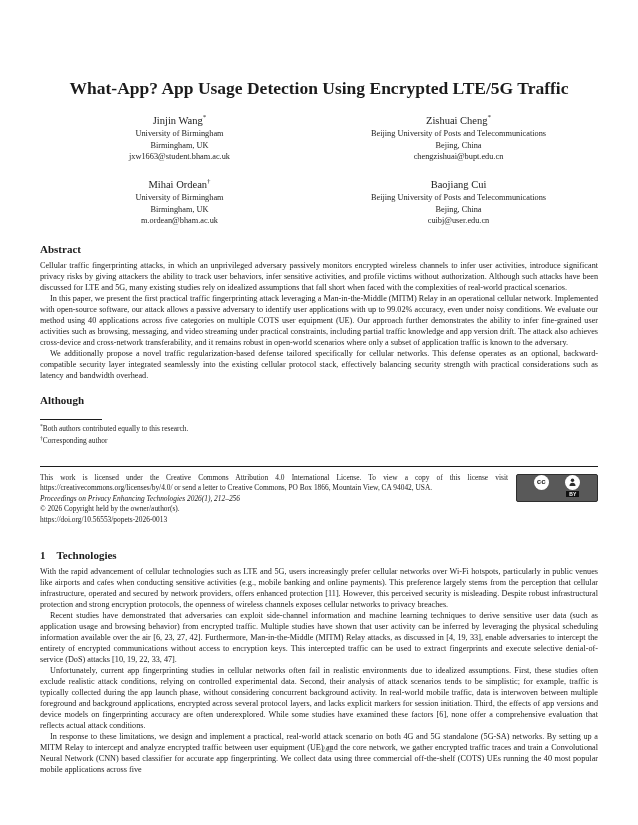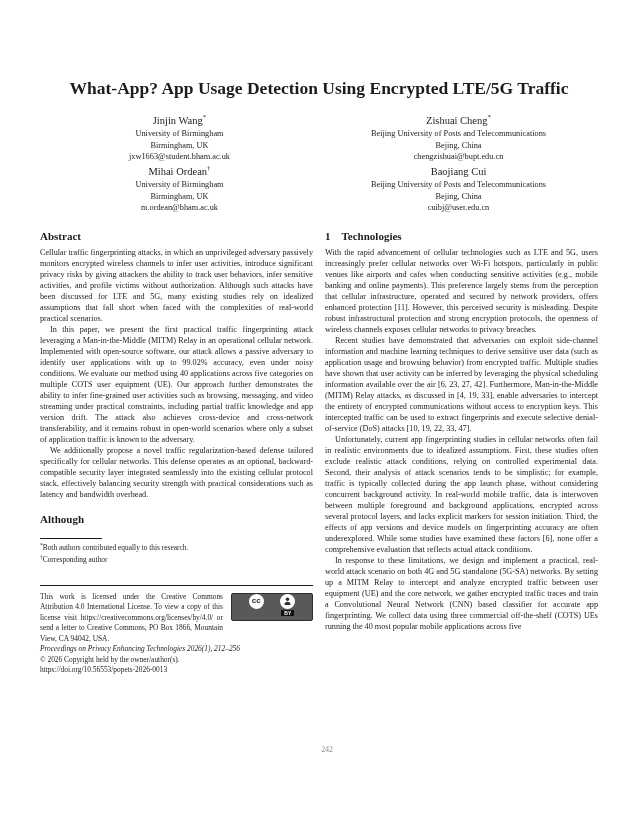--- a/index.html
+++ b/index.html
@@ -17,29 +17,29 @@
     text-align: center;
     font-weight: bold;
     font-size: 17.5px;
     line-height: 1.15;
     margin: 0 0 15px 0;
   }
 
   .authors {
     display: grid;
     grid-template-columns: 1fr 1fr;
-    row-gap: 2px;
+    row-gap: 15px;
     margin-bottom: 16px;
   }
   .author { text-align: center; }
   .author .name { font-size: 10.5px; margin-bottom: 2.5px; }
   .author .name sup { font-size: 7px; }
   .author .affil, .author .email { font-size: 8.3px; line-height: 1.38; }
 
-  .columns { display: flex; gap: 12px; align-items: flex-start; }
+  .columns { display: flex; gap: 24px; align-items: flex-start; flex-direction: column; }
   .col {
     flex: 1 1 0; min-width: 0;
     font-size: 8.2px; line-height: 11px;
     text-align: justify;
     hyphens: auto; -webkit-hyphens: auto;
   }
   h2.sec {
     font-size: 11px; font-weight: bold;
     margin: 0 0 4px 0; text-align: left;
     line-height: 1.2;

